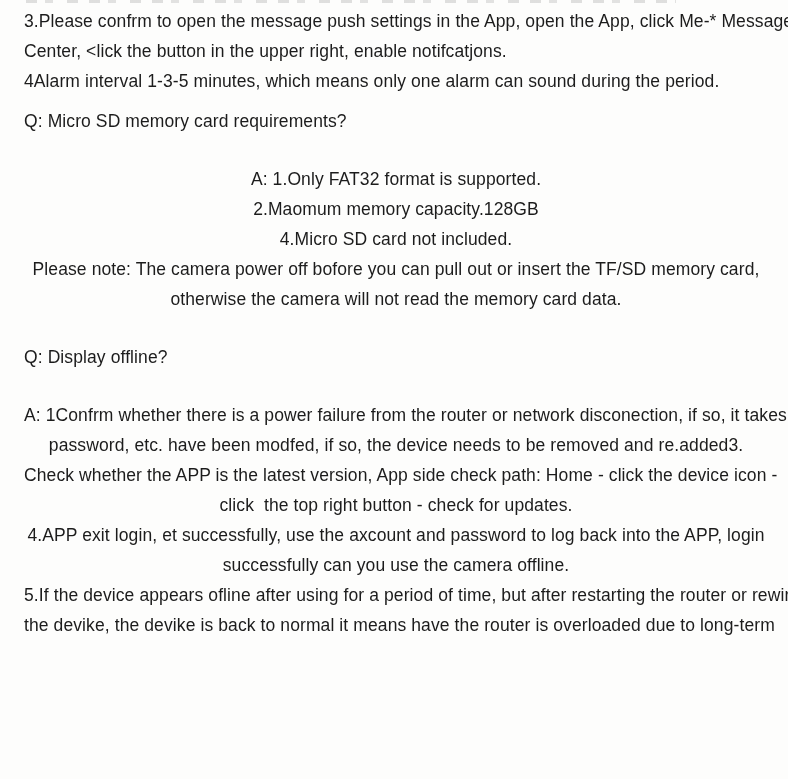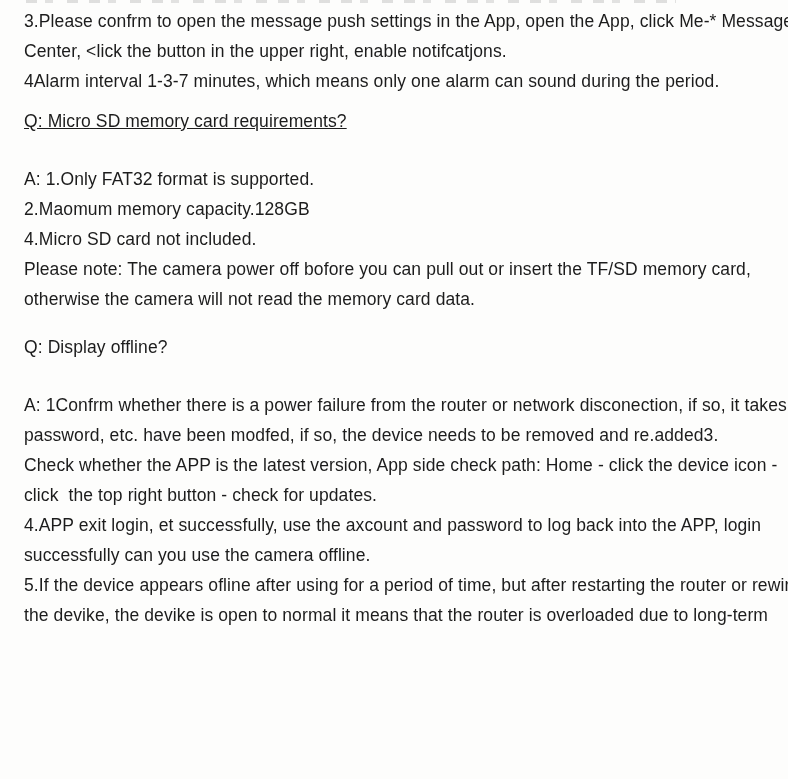--- a/index.html
+++ b/index.html
@@ -19,23 +19,23 @@
     color: #1c1c1c;
     font-size: 17.5px;
     line-height: 30px;
     font-weight: 400;
   }
   .line {
     white-space: pre;
     letter-spacing: 0.1px;
   }
   
-  .gap-q1 { margin-top: 10px; text-decoration: underline; }
-  .gap-a  { margin-top: 28px; }
-  .gap-q2 { margin-top: 18px; }
+  .gap-q1 { margin-top: 10px; }
+  .gap-a  { margin-top: 28px; text-align: center; }
+  .gap-q2 { margin-top: 28px; }
   
   .top-remnant {
     position: absolute;
     top: 0;
     left: 26px;
     width: 650px;
     height: 3px;
     opacity: 0.18;
     background: repeating-linear-gradient(
       90deg,
@@ -48,21 +48,21 @@
 </head>
 <body>
 
 <div class="doc">
 
   <div class="top-remnant"></div>
 
   <div>
     <div class="line">3.Please confrm to open the message push settings in the App, open the App, click Me-* Message</div>
     <div class="line">Center, &lt;lick the button in the upper right, enable notifcatjons.</div>
-    <div class="line">4Alarm interval 1-3-7 minutes, which means only one alarm can sound during the period.</div>
+    <div class="line">4Alarm interval 1-3-5 minutes, which means only one alarm can sound during the period.</div>
   </div>
 
   <div class="gap-q1">
     <div class="line">Q: Micro SD memory card requirements?</div>
   </div>
 
   <div class="gap-a">
     <div class="line">A: 1.Only FAT32 format is supported.</div>
     <div class="line">2.Maomum memory capacity.128GB</div>
     <div class="line">4.Micro SD card not included.</div>
@@ -75,16 +75,16 @@
   </div>
 
   <div class="gap-a">
     <div class="line">A: 1Confrm whether there is a power failure from the router or network disconection, if so, it takes</div>
     <div class="line">password, etc. have been modfed, if so, the device needs to be removed and re.added3.</div>
     <div class="line">Check whether the APP is the latest version, App side check path: Home - click the device icon -</div>
     <div class="line">click  the top right button - check for updates.</div>
     <div class="line">4.APP exit login, et successfully, use the axcount and password to log back into the APP, login</div>
     <div class="line">successfully can you use the camera offline.</div>
     <div class="line">5.If the device appears ofline after using for a period of time, but after restarting the router or rewiring</div>
-    <div class="line">the devike, the devike is open to normal it means that the router is overloaded due to long-term</div>
+    <div class="line">the devike, the devike is back to normal it means have the router is overloaded due to long-term</div>
   </div>
 
 </div>
 
 </body></html>

